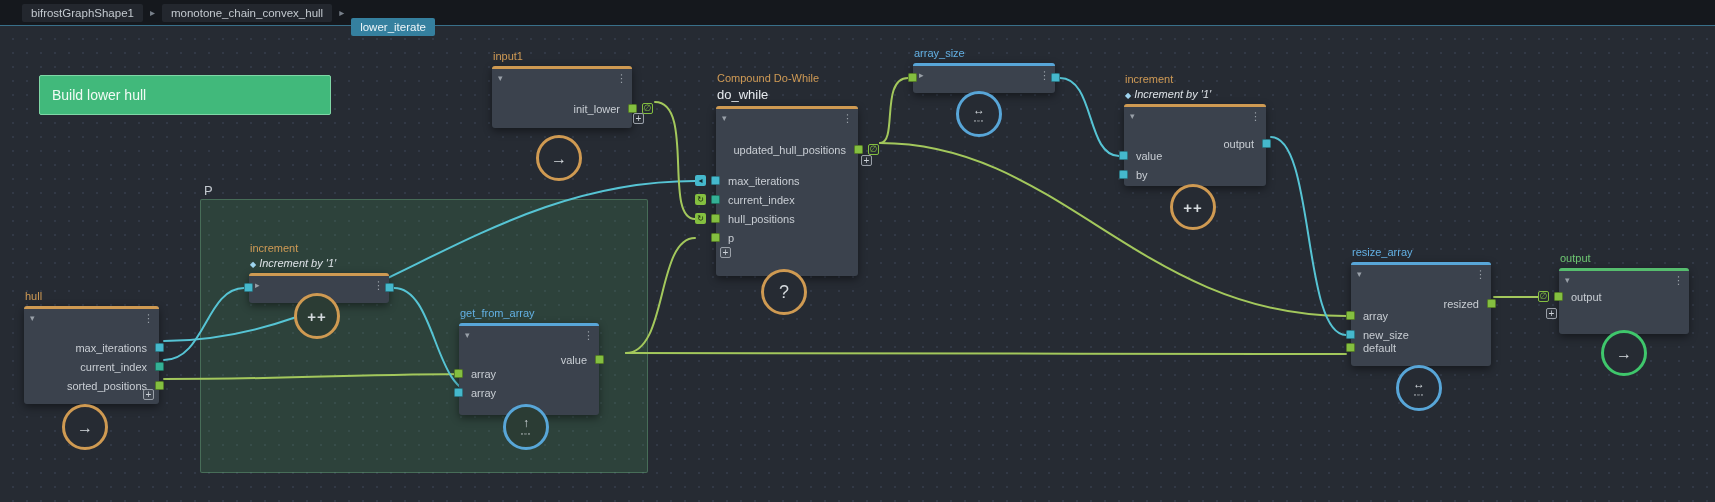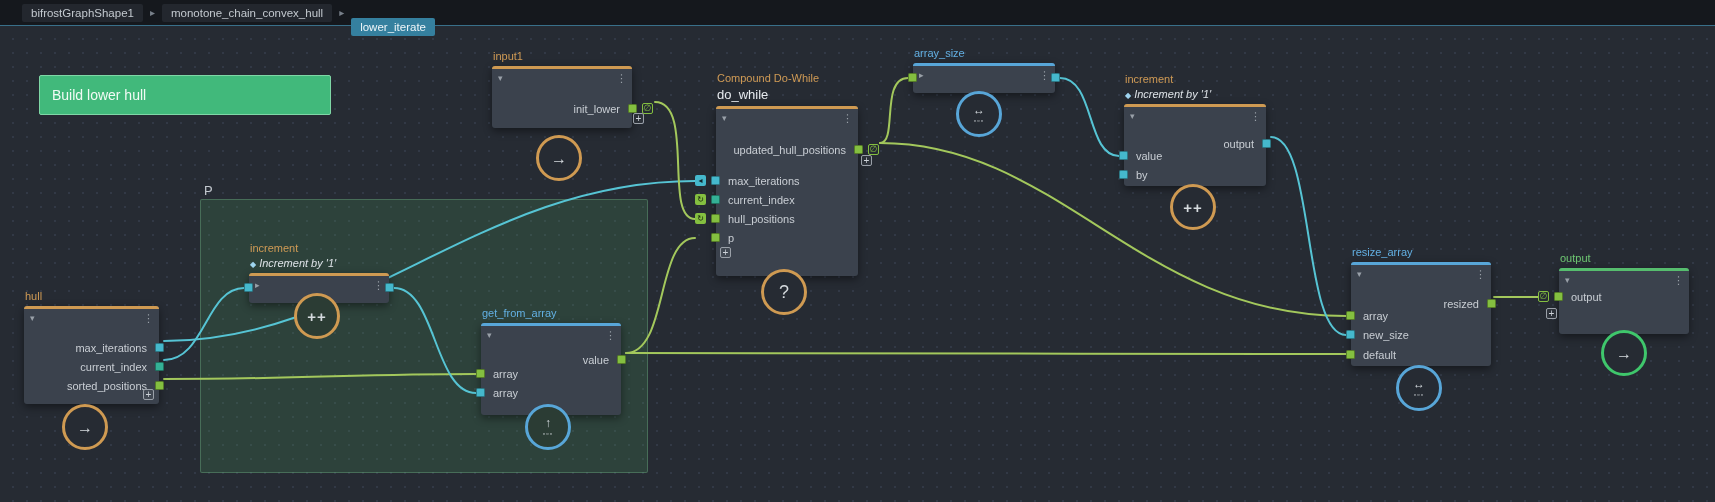--- a/index.html
+++ b/index.html
@@ -170,21 +170,21 @@
       <span class="tri">▸</span>
       <span class="dots">⋮</span>
     </div>
     <span class="sq cyan edge" style="left:-5px;top:10px"></span>
     <span class="sq cyan edge" style="right:-5px;top:10px"></span>
     <div class="nicon i-orange plus" style="left:45px;top:20px;background:#2b3c34">
       <span class="g1">++</span>
     </div>
   </div>
 
-  <div class="node n-blue" style="left:481px;top:323px;width:140px;height:92px">
+  <div class="node n-blue" style="left:459px;top:323px;width:140px;height:92px">
     <div class="ntitlewrap">
         <span class="t t-blue">get_from_array</span>
       </div>
     <div class="nhead">
       <span class="tri">▾</span>
       <span class="dots">⋮</span>
     </div>
     <div class="port out" style="top:21px">
       <span>value</span>
       <span class="sq green"></span>
@@ -317,21 +317,21 @@
       <span class="sq green"></span>
     </div>
     <div class="port in" style="top:45px">
       <span>array</span>
       <span class="sq green"></span>
     </div>
     <div class="port in" style="top:64px">
       <span>new_size</span>
       <span class="sq cyan"></span>
     </div>
-    <div class="port in" style="top:84px">
+    <div class="port in" style="top:77px">
       <span>default</span>
       <span class="sq green"></span>
     </div>
     <div class="nicon i-blue" style="left:45px;top:103px">
       <span class="g1 small">↔</span>
       <span class="g2">▫▫▫</span>
     </div>
   </div>
 
   <div class="node n-green" style="left:1559px;top:268px;width:130px;height:66px">

